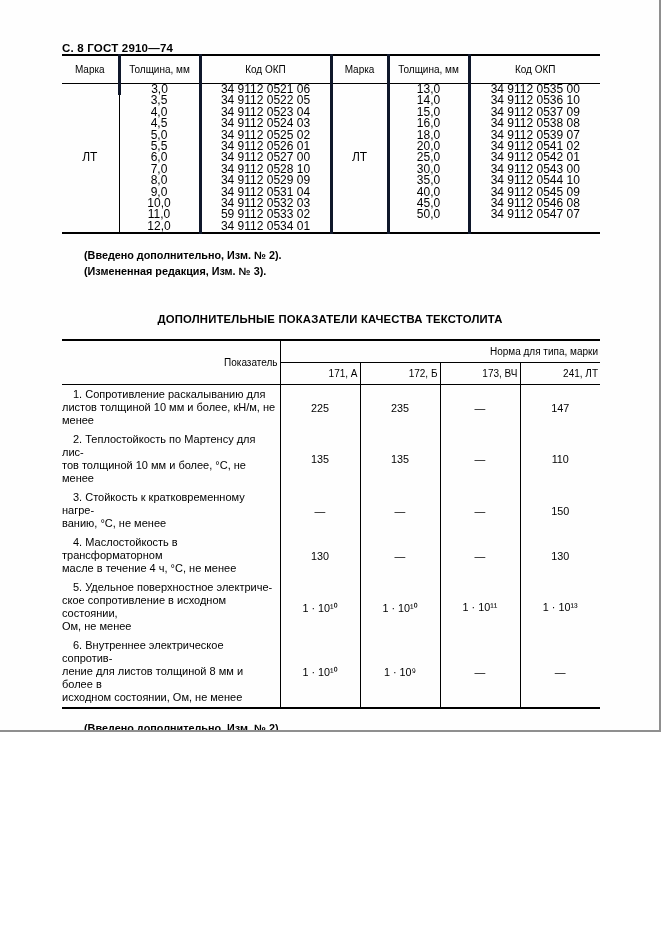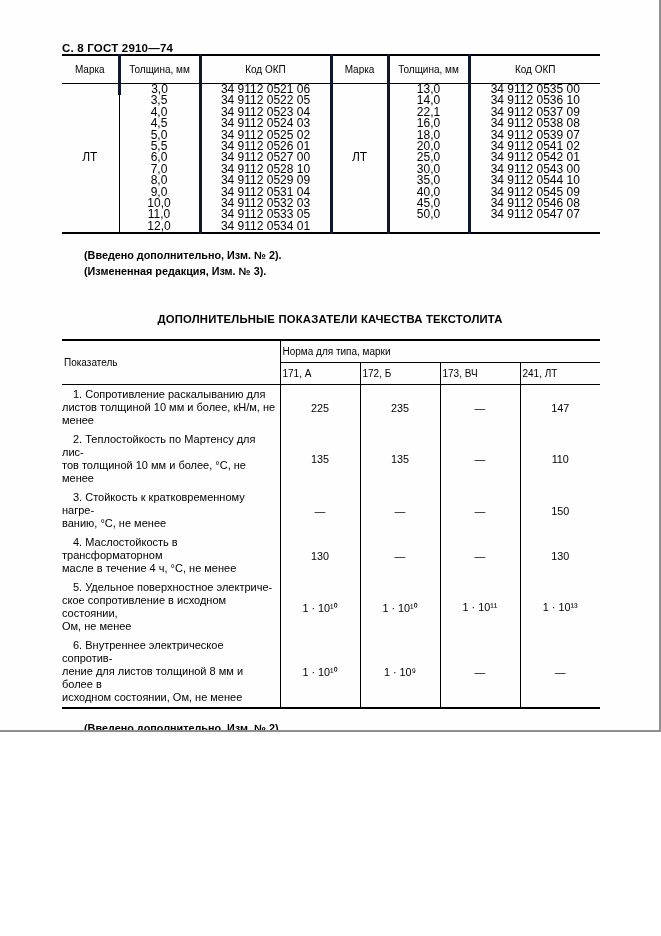--- a/index.html
+++ b/index.html
@@ -63,21 +63,21 @@
     width: 100%;
     margin-top: 14px;
     border-collapse: collapse;
     border-top: 2px solid #000;
     border-bottom: 2px solid #000;
     table-layout: fixed;
   }
   .quality-table thead { border-bottom: 1px solid #000; }
   .quality-table th {
     font-weight: normal; font-size: 10px;
-    text-align: left; vertical-align: middle;
+    text-align: right; vertical-align: middle;
     padding: 5px 2px;
   }
   .quality-table .norm-header  { border-left: 1px solid #000; border-bottom: 1px solid #000; }
   .quality-table .grade-header { border-left: 1px solid #000; }
   .quality-table td.indicator-cell {
     font-size: 11px; line-height: 13px;
     text-align: left; vertical-align: middle;
     white-space: pre-line; text-indent: 11px;
     padding: 3px 3px 3px 0;
   }
@@ -130,21 +130,21 @@
           </tr>
           <tr>
             <td class="num-cell">3,5</td>
             <td class="code-cell">34 9112 0522 05</td>
             <td class="num-cell">14,0</td>
             <td class="code-cell">34 9112 0536 10</td>
           </tr>
           <tr>
             <td class="num-cell">4,0</td>
             <td class="code-cell">34 9112 0523 04</td>
-            <td class="num-cell">22,1</td>
+            <td class="num-cell">15,0</td>
             <td class="code-cell">34 9112 0537 09</td>
           </tr>
           <tr>
             <td class="num-cell">4,5</td>
             <td class="code-cell">34 9112 0524 03</td>
             <td class="num-cell">16,0</td>
             <td class="code-cell">34 9112 0538 08</td>
           </tr>
           <tr>
             <td class="num-cell">5,0</td>
@@ -183,21 +183,21 @@
             <td class="code-cell">34 9112 0545 09</td>
           </tr>
           <tr>
             <td class="num-cell">10,0</td>
             <td class="code-cell">34 9112 0532 03</td>
             <td class="num-cell">45,0</td>
             <td class="code-cell">34 9112 0546 08</td>
           </tr>
           <tr>
             <td class="num-cell">11,0</td>
-            <td class="code-cell">34 9112 0533 05</td>
+            <td class="code-cell">59 9112 0533 02</td>
             <td class="num-cell">50,0</td>
             <td class="code-cell">34 9112 0547 07</td>
           </tr>
           <tr>
             <td class="num-cell">12,0</td>
             <td class="code-cell">34 9112 0534 01</td>
             <td class="num-cell"></td>
             <td class="code-cell"></td>
           </tr>
         </tbody>

